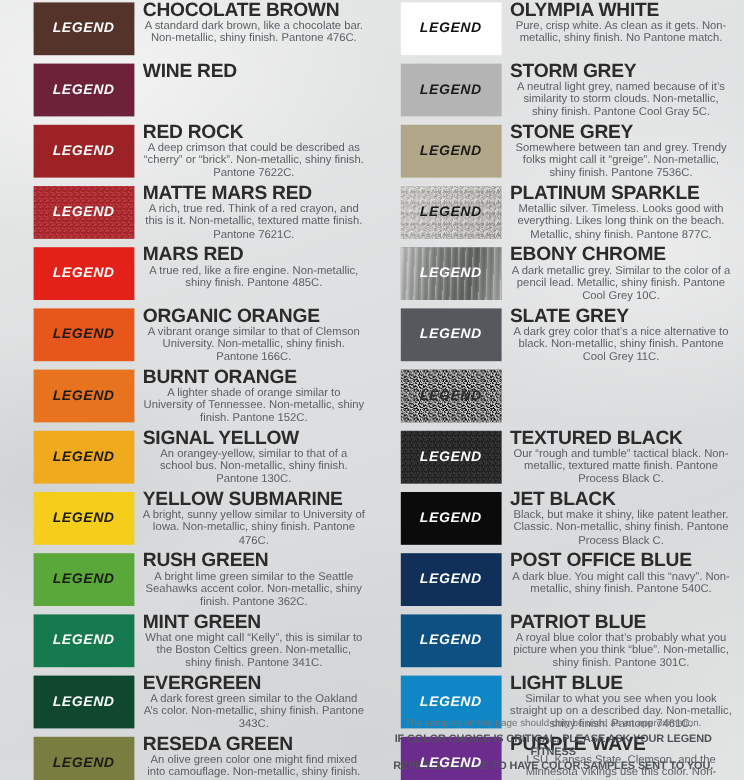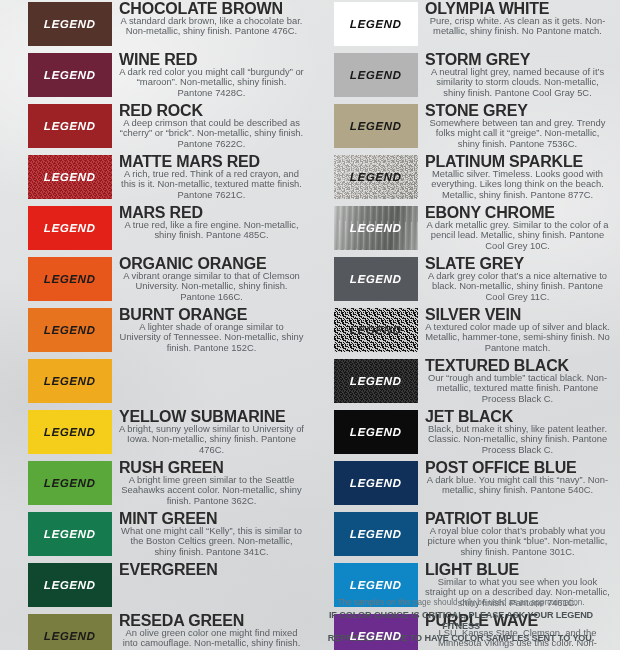--- a/index.html
+++ b/index.html
@@ -161,21 +161,20 @@
             <p class="cname">CHOCOLATE BROWN</p>
             <p class="cdesc">A standard dark brown, like a chocolate bar. Non-metallic, shiny finish. Pantone 476C.</p>
           </div>
         </div>
         <div class="swatch-row">
           <div class="chip" style="background: rgb(109, 34, 57);">
             <span class="legend-word" style="color: rgb(255, 255, 255);">LEGEND</span>
           </div>
           <div class="info">
             <p class="cname">WINE RED</p>
-            <p class="cdesc">A dark red color you might call “burgundy” or “maroon”. Non-metallic, shiny finish. Pantone 7428C.</p>
           </div>
         </div>
         <div class="swatch-row">
           <div class="chip" style="background: rgb(156, 34, 38);">
             <span class="legend-word" style="color: rgb(255, 255, 255);">LEGEND</span>
           </div>
           <div class="info">
             <p class="cname">RED ROCK</p>
             <p class="cdesc">A deep crimson that could be described as “cherry” or “brick”. Non-metallic, shiny finish. Pantone 7622C.</p>
           </div>
@@ -214,20 +213,24 @@
           </div>
           <div class="info">
             <p class="cname">BURNT ORANGE</p>
             <p class="cdesc">A lighter shade of orange similar to University of Tennessee. Non-metallic, shiny finish. Pantone 152C.</p>
           </div>
         </div>
         <div class="swatch-row">
           <div class="chip" style="background: rgb(240, 170, 30);">
             <span class="legend-word" style="color: rgb(26, 26, 26);">LEGEND</span>
           </div>
+          <div class="info">
+            <p class="cname">SIGNAL YELLOW</p>
+            <p class="cdesc">An orangey-yellow, similar to that of a school bus. Non-metallic, shiny finish. Pantone 130C.</p>
+          </div>
         </div>
         <div class="swatch-row">
           <div class="chip" style="background: rgb(245, 206, 28);">
             <span class="legend-word" style="color: rgb(26, 26, 26);">LEGEND</span>
           </div>
           <div class="info">
             <p class="cname">YELLOW SUBMARINE</p>
             <p class="cdesc">A bright, sunny yellow similar to University of Iowa. Non-metallic, shiny finish. Pantone 476C.</p>
           </div>
         </div>
@@ -248,20 +251,21 @@
             <p class="cname">MINT GREEN</p>
             <p class="cdesc">What one might call “Kelly”, this is similar to the Boston Celtics green. Non-metallic, shiny finish. Pantone 341C.</p>
           </div>
         </div>
         <div class="swatch-row">
           <div class="chip" style="background: rgb(16, 72, 47);">
             <span class="legend-word" style="color: rgb(255, 255, 255);">LEGEND</span>
           </div>
           <div class="info">
             <p class="cname">EVERGREEN</p>
+            <p class="cdesc">A dark forest green similar to the Oakland A’s color. Non-metallic, shiny finish. Pantone 343C.</p>
           </div>
         </div>
         <div class="swatch-row">
           <div class="chip" style="background: rgb(122, 125, 64);">
             <span class="legend-word" style="color: rgb(26, 26, 26);">LEGEND</span>
           </div>
           <div class="info">
             <p class="cname">RESEDA GREEN</p>
             <p class="cdesc">An olive green color one might find mixed into camouflage. Non-metallic, shiny finish. Pantone 5763C.</p>
           </div>
@@ -321,24 +325,20 @@
           </div>
           <div class="info">
             <p class="cname">SLATE GREY</p>
             <p class="cdesc">A dark grey color that’s a nice alternative to black. Non-metallic, shiny finish. Pantone Cool Grey 11C.</p>
           </div>
         </div>
         <div class="swatch-row">
           <div class="chip" style="background: rgb(142, 142, 142);">
             <div class="tex tex-vein"></div>
             <span class="legend-word" style="color: rgb(43, 43, 43);">LEGEND</span>
-          </div>
-          <div class="info">
-            <p class="cname">SILVER VEIN</p>
-            <p class="cdesc">A textured color made up of silver and black. Metallic, hammer-tone, semi-shiny finish. No Pantone match.</p>
           </div>
         </div>
         <div class="swatch-row">
           <div class="chip" style="background: rgb(28, 28, 28);">
             <div class="tex tex-grain"></div>
             <span class="legend-word" style="color: rgb(255, 255, 255);">LEGEND</span>
           </div>
           <div class="info">
             <p class="cname">TEXTURED BLACK</p>
             <p class="cdesc">Our “rough and tumble” tactical black. Non-metallic, textured matte finish. Pantone Process Black C.</p>

